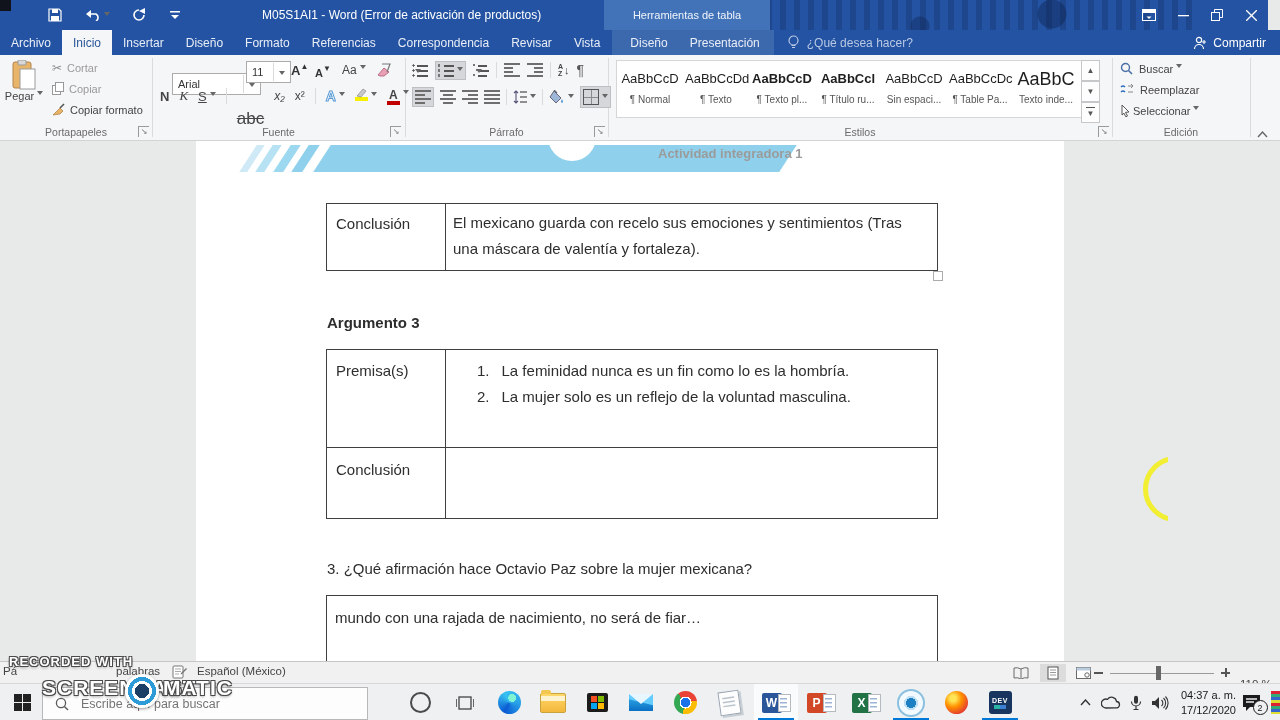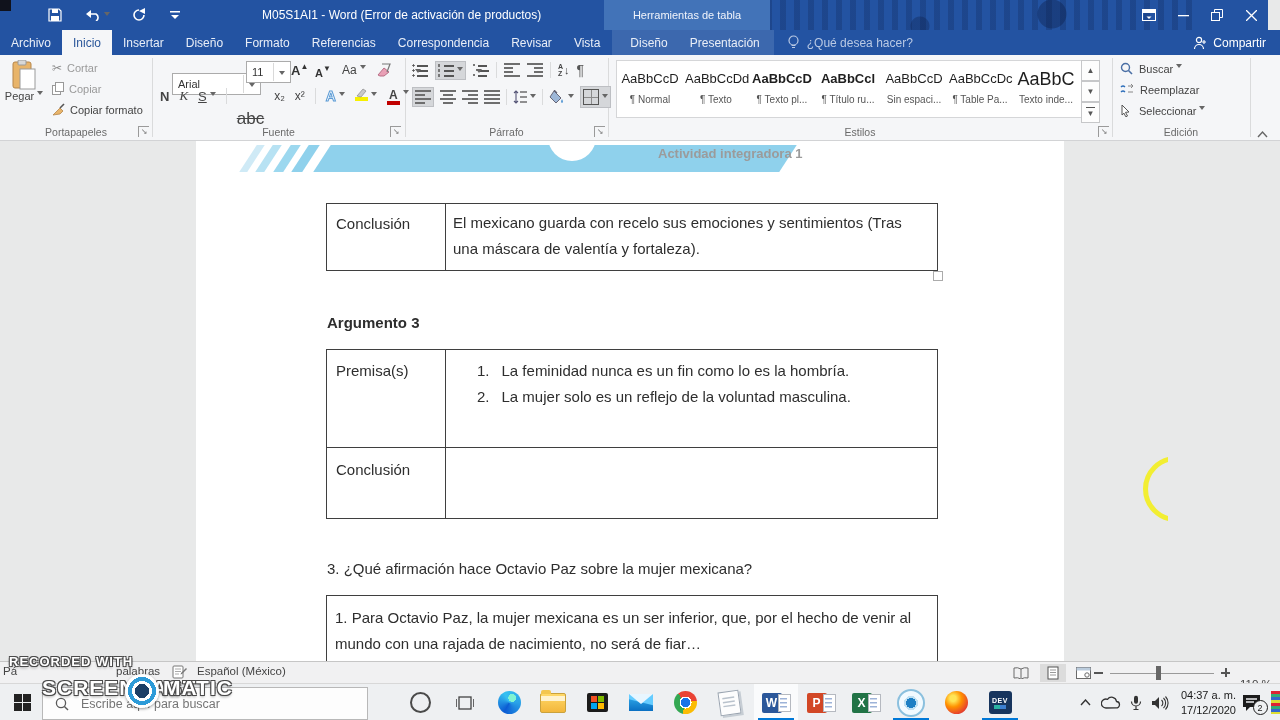--- a/index.html
+++ b/index.html
@@ -228,21 +228,21 @@
           <path d="M2 13 L8 6 L13 10 L8 14 H4 Z" fill="#e9a0b6" stroke="#b97087"></path>
           <path d="M6 2 h8 l-3 8" fill="none" stroke="#777" stroke-width="1.2"></path>
         </svg>
     </div>
     <div class="ab fc" style="left:160px;top:32px;gap:10px;height:18px;">
       <span class="rbtn" style="font-weight:bold;font-size:13px;">N</span>
       <span class="rbtn" style="font-style:italic;font-size:13px;font-family:'Liberation Serif',serif;">K</span>
       <span class="rbtn dd" style="text-decoration:underline;font-size:13px;">S</span>
       <span style="width:1px;height:16px;background:#dadbdc;"></span>
       <span class="rbtn" style="text-decoration:line-through;font-size:17px;margin-top:45px;">abc</span>
-      <span class="rbtn" style="font-size:12px;">x₂</span>
+      <span class="rbtn" style="font-size:12px;font-style:italic;">x₂</span>
       <span class="rbtn" style="font-size:12px;">x²</span>
       <span style="width:1px;height:16px;background:#dadbdc;"></span>
       <span class="rbtn dd" style="font-size:14px;font-weight:bold;color:#fff;-webkit-text-stroke:1px #5b9bd5;">A</span>
       <span class="dd"><span style="display:inline-block;"><svg width="13" height="10" viewBox="0 0 13 10">
               <path d="M2 8 L8 1 L11 3 L6 9 Z" fill="#c9c9c9" stroke="#8a8a8a" stroke-width=".7"></path>
             </svg><span class="colorbar" style="background:#f7f000;"></span></span></span>
       <span class="rbtn dd"><span style="display:inline-block;text-align:center;"><span style="font-weight:bold;font-size:12px;">A</span><span class="colorbar" style="background:#c00000;"></span></span></span>
     </div>
     <div class="grouplabel" style="left:152px;width:253px;">Fuente</div>
     <div class="launcher" style="left:390px;">↘</div>
@@ -340,21 +340,21 @@
         </svg>
       <span class="rbtn dd">Buscar</span>
     </div>
     <div class="ab fc" style="left:1120px;top:28px;gap:6px;">
       <svg width="14" height="13" viewBox="0 0 14 13">
           <path d="M1 4 q2-2 4 0 M1 9 q2-2 4 0" stroke="#2f6fba" stroke-width="1.4" fill="none"></path>
           <path d="M8 3 h5 M8 9 h5 M11 1 l2 2 -2 2" stroke="#888" stroke-width="1" fill="none"></path>
         </svg>
       <span class="rbtn">Reemplazar</span>
     </div>
-    <div class="ab fc" style="left:1120px;top:49px;gap:8px;">
+    <div class="ab fc" style="left:1120px;top:49px;gap:2px;">
       <svg width="11" height="13" viewBox="0 0 11 13">
           <path d="M2 1 L9 8 L5.5 8.3 L7.5 12 L5.8 12.8 L4 9.2 L2 11 Z" fill="#fff" stroke="#555" stroke-width="1"></path>
         </svg>
       <span class="rbtn dd">Seleccionar</span>
     </div>
     <div class="grouplabel" style="left:1112px;width:138px;">Edición</div>
     <div class="ab" style="right:12px;bottom:2px;color:#666;font-size:10px;">
       <svg width="11" height="8" viewBox="0 0 11 8">
           <path d="M1 7 L5.5 2 L10 7" fill="none" stroke="#666" stroke-width="1.4"></path>
         </svg>
@@ -399,21 +399,20 @@
             <span>La mujer solo es un reflejo de la voluntad masculina.</span>
           </div>
       </div>
       <div class="ab doctext" style="left:9px;top:107px;">Conclusión</div>
     </div>
 
     <div class="ab doctext" style="left:327px;top:415px;">3. ¿Qué afirmación hace Octavio Paz sobre la mujer mexicana?</div>
 
     <div class="tbl" style="left:326px;top:454px;width:610px;height:80px;">
       <div class="ab" style="left:8px;top:9px;">
-        <div class="doctext">1. Para Octavio Paz, la mujer mexicana es un ser inferior, que, por el hecho de venir al</div>
         <div class="doctext">mundo con una rajada de nacimiento, no será de fiar…</div>
       </div>
     </div>
 
     <div class="ab" style="left:1263px;top:0;width:15px;height:520px;background:#f1f1f1;">
       <div class="ab" style="left:0;top:2px;width:15px;text-align:center;font-size:8px;color:#6a6a6a;">▲</div>
       <div class="ab" style="left:1px;top:274px;width:12px;height:63px;background:#fdfdfd;border:1px solid #dcdcdc;"></div>
       <div class="ab" style="left:0;bottom:2px;width:15px;text-align:center;font-size:8px;color:#6a6a6a;">▼</div>
     </div>
 

